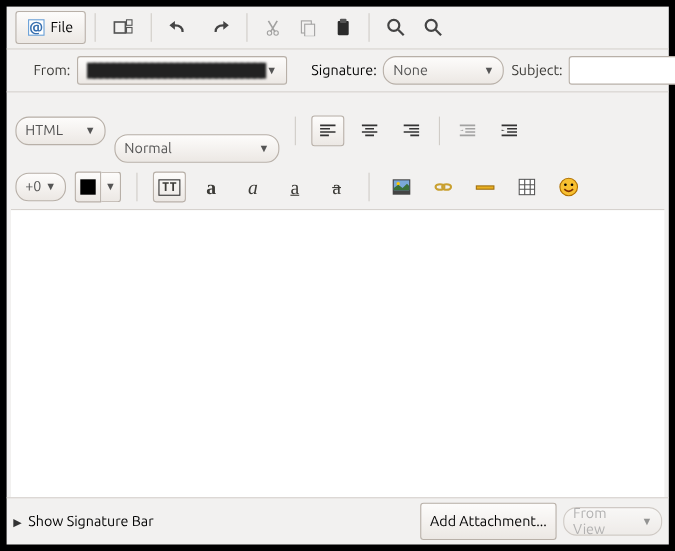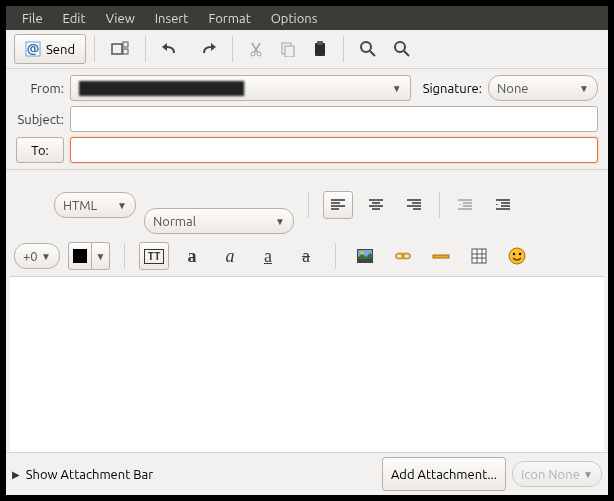--- a/index.html
+++ b/index.html
@@ -4,21 +4,21 @@
 <style>
 * { box-sizing: border-box; margin: 0; padding: 0; font-family: Ubuntu, "Segoe UI", sans-serif; font-size: 13px; }
 body { background: #000; padding: 6px; }
 .window { background: #f2f1f0; width: 602px; height: 489px; display: flex; flex-direction: column; }
 .menubar { background: #3c3b37; color: #dfdbd2; display: flex; padding: 0 6px; height: 24px; align-items: center; }
 .menubar span { padding: 3px 10px; cursor: pointer; }
 .toolbar { display: flex; align-items: center; padding: 4px 8px; gap: 2px; border-bottom: 1px solid #d6d2ce; }
 .btn { display: inline-flex; align-items: center; justify-content: center; height: 30px; padding: 0 6px; border-radius: 3px; background: transparent; border: 1px solid transparent; cursor: pointer; }
 .btn.raised { background: linear-gradient(#fdfcfb, #ece8e4); border: 1px solid #b8b0a8; }
 .sep { width: 1px; height: 26px; background: #d0ccc7; margin: 0 6px; }
-.fields { padding: 6px 10px; display: flex; flex-direction: column; gap: 5px; }
+.fields { padding: 6px 10px; display: flex; gap: 5px; }
 .row { display: flex; align-items: center; gap: 6px; }
 .lbl { width: 48px; text-align: right; color: #3c3b37; }
 .dropdown { flex: 1; height: 26px; background: linear-gradient(#fdfcfb, #ece8e4); border: 1px solid #b8b0a8; border-radius: 3px; display: flex; align-items: center; padding: 0 8px; justify-content: space-between; color: #555; }
 .dropdown.small { flex: none; border-radius: 12px; }
 .to-btn { width: 48px; height: 26px; background: linear-gradient(#fdfcfb, #ece8e4); border: 1px solid #b8b0a8; border-radius: 3px; display: flex; align-items: center; justify-content: center; cursor: pointer; }
 .input { flex: 1; height: 26px; border: 1px solid #b8b0a8; border-radius: 3px; background: #fff; padding: 0 6px; outline: none; }
 .input.focused { border: 1px solid #e96f3d; box-shadow: 0 0 2px rgba(233,111,61,.5); }
 .fmtbar { display: flex; align-items: center; padding: 6px 8px; gap: 8px; border-top: 1px solid #d6d2ce; }
 .fmtbar2 { display: flex; align-items: center; padding: 2px 8px 6px; gap: 8px; }
 .ibtn { width: 30px; height: 28px; display: inline-flex; align-items: center; justify-content: center; border-radius: 3px; cursor: pointer; color: #3c3b37; }
@@ -28,36 +28,28 @@
 .spacer { flex: 1; }
 .tri { font-size: 10px; color: #555; }
 .obscured { flex: 1; font-family: monospace; letter-spacing: -2px; color: #222; filter: blur(1.2px); overflow: hidden; white-space: nowrap; }
 svg { display: block; }
 </style>
 </head>
 <body>
 
 <div class="window">
 
-  <div class="menubar">
-    <span>File</span>
-    <span>Edit</span>
-    <span>View</span>
-    <span>Insert</span>
-    <span>Format</span>
-    <span>Options</span>
-  </div>
 
   <div class="toolbar">
     <div class="btn raised" style="gap:5px;padding:0 10px;">
       <svg width="16" height="16">
           <rect x="1" y="1" width="14" height="14" fill="#fff" stroke="#6aa0d8"></rect>
           <text x="8" y="12" text-anchor="middle" fill="#3870b0" font-size="12" font-weight="bold">@</text>
         </svg>
-      <span>Send</span>
+      <span>File</span>
     </div>
     <div class="sep"></div>
     <div class="btn">
       <svg width="20" height="18">
           <rect x="2" y="4" width="10" height="10" fill="none" stroke="#555" stroke-width="1.5"></rect>
           <rect x="13" y="2" width="5" height="5" fill="none" stroke="#555"></rect>
           <rect x="13" y="9" width="5" height="5" fill="none" stroke="#555"></rect>
         </svg>
     </div>
     <div class="sep"></div>
@@ -106,40 +98,40 @@
     </div>
   </div>
 
   <div class="fields">
     <div class="row">
       <span class="lbl">From:</span>
       <div class="dropdown">
         <span class="obscured">████████████████████████████</span>
         <span class="tri">▼</span>
       </div>
-      <span style="margin-left:6px;">Signature:</span>
+      <span style="margin-left:16px;">Signature:</span>
       <div class="dropdown small" style="width:110px;">
         <span>None</span>
         <span class="tri">▼</span>
       </div>
     </div>
     <div class="row">
       <span class="lbl">Subject:</span>
       <input class="input" value="" style="">
     </div>
     <div class="row">
       <div class="to-btn">
         <span>To:</span>
       </div>
       <input class="input focused" value="" style="">
     </div>
   </div>
 
   <div class="fmtbar">
-    <div class="dropdown small" style="width:82px;margin-left:40px;">
+    <div class="dropdown small" style="width:82px;">
       <span>HTML</span>
       <span class="tri">▼</span>
     </div>
     <div class="dropdown small" style="width:150px;margin-top:32px;">
       <span>Normal</span>
       <span class="tri">▼</span>
     </div>
     <div class="sep"></div>
     <div class="ibtn box">
       <svg width="16" height="14">
@@ -233,24 +225,24 @@
           <circle cx="12" cy="7" r="1.2" fill="#000"></circle>
           <path d="M5 11 Q9 15 13 11" fill="none" stroke="#803000" stroke-width="1.5"></path>
         </svg>
     </div>
   </div>
 
   <div class="editor"></div>
 
   <div class="statusbar">
     <span class="tri" style="color:#333;">▶</span>
-    <span>Show Attachment Bar</span>
+    <span>Show Signature Bar</span>
     <div class="spacer"></div>
     <div class="btn raised" style="padding:16px 8px;">
       <span>Add Attachment...</span>
     </div>
     <div class="dropdown small" style="width:90px;opacity:.6;color:#888;">
-      <span>Icon None</span>
+      <span>From View</span>
       <span class="tri">▼</span>
     </div>
   </div>
 
 </div>
 
 </body></html>

